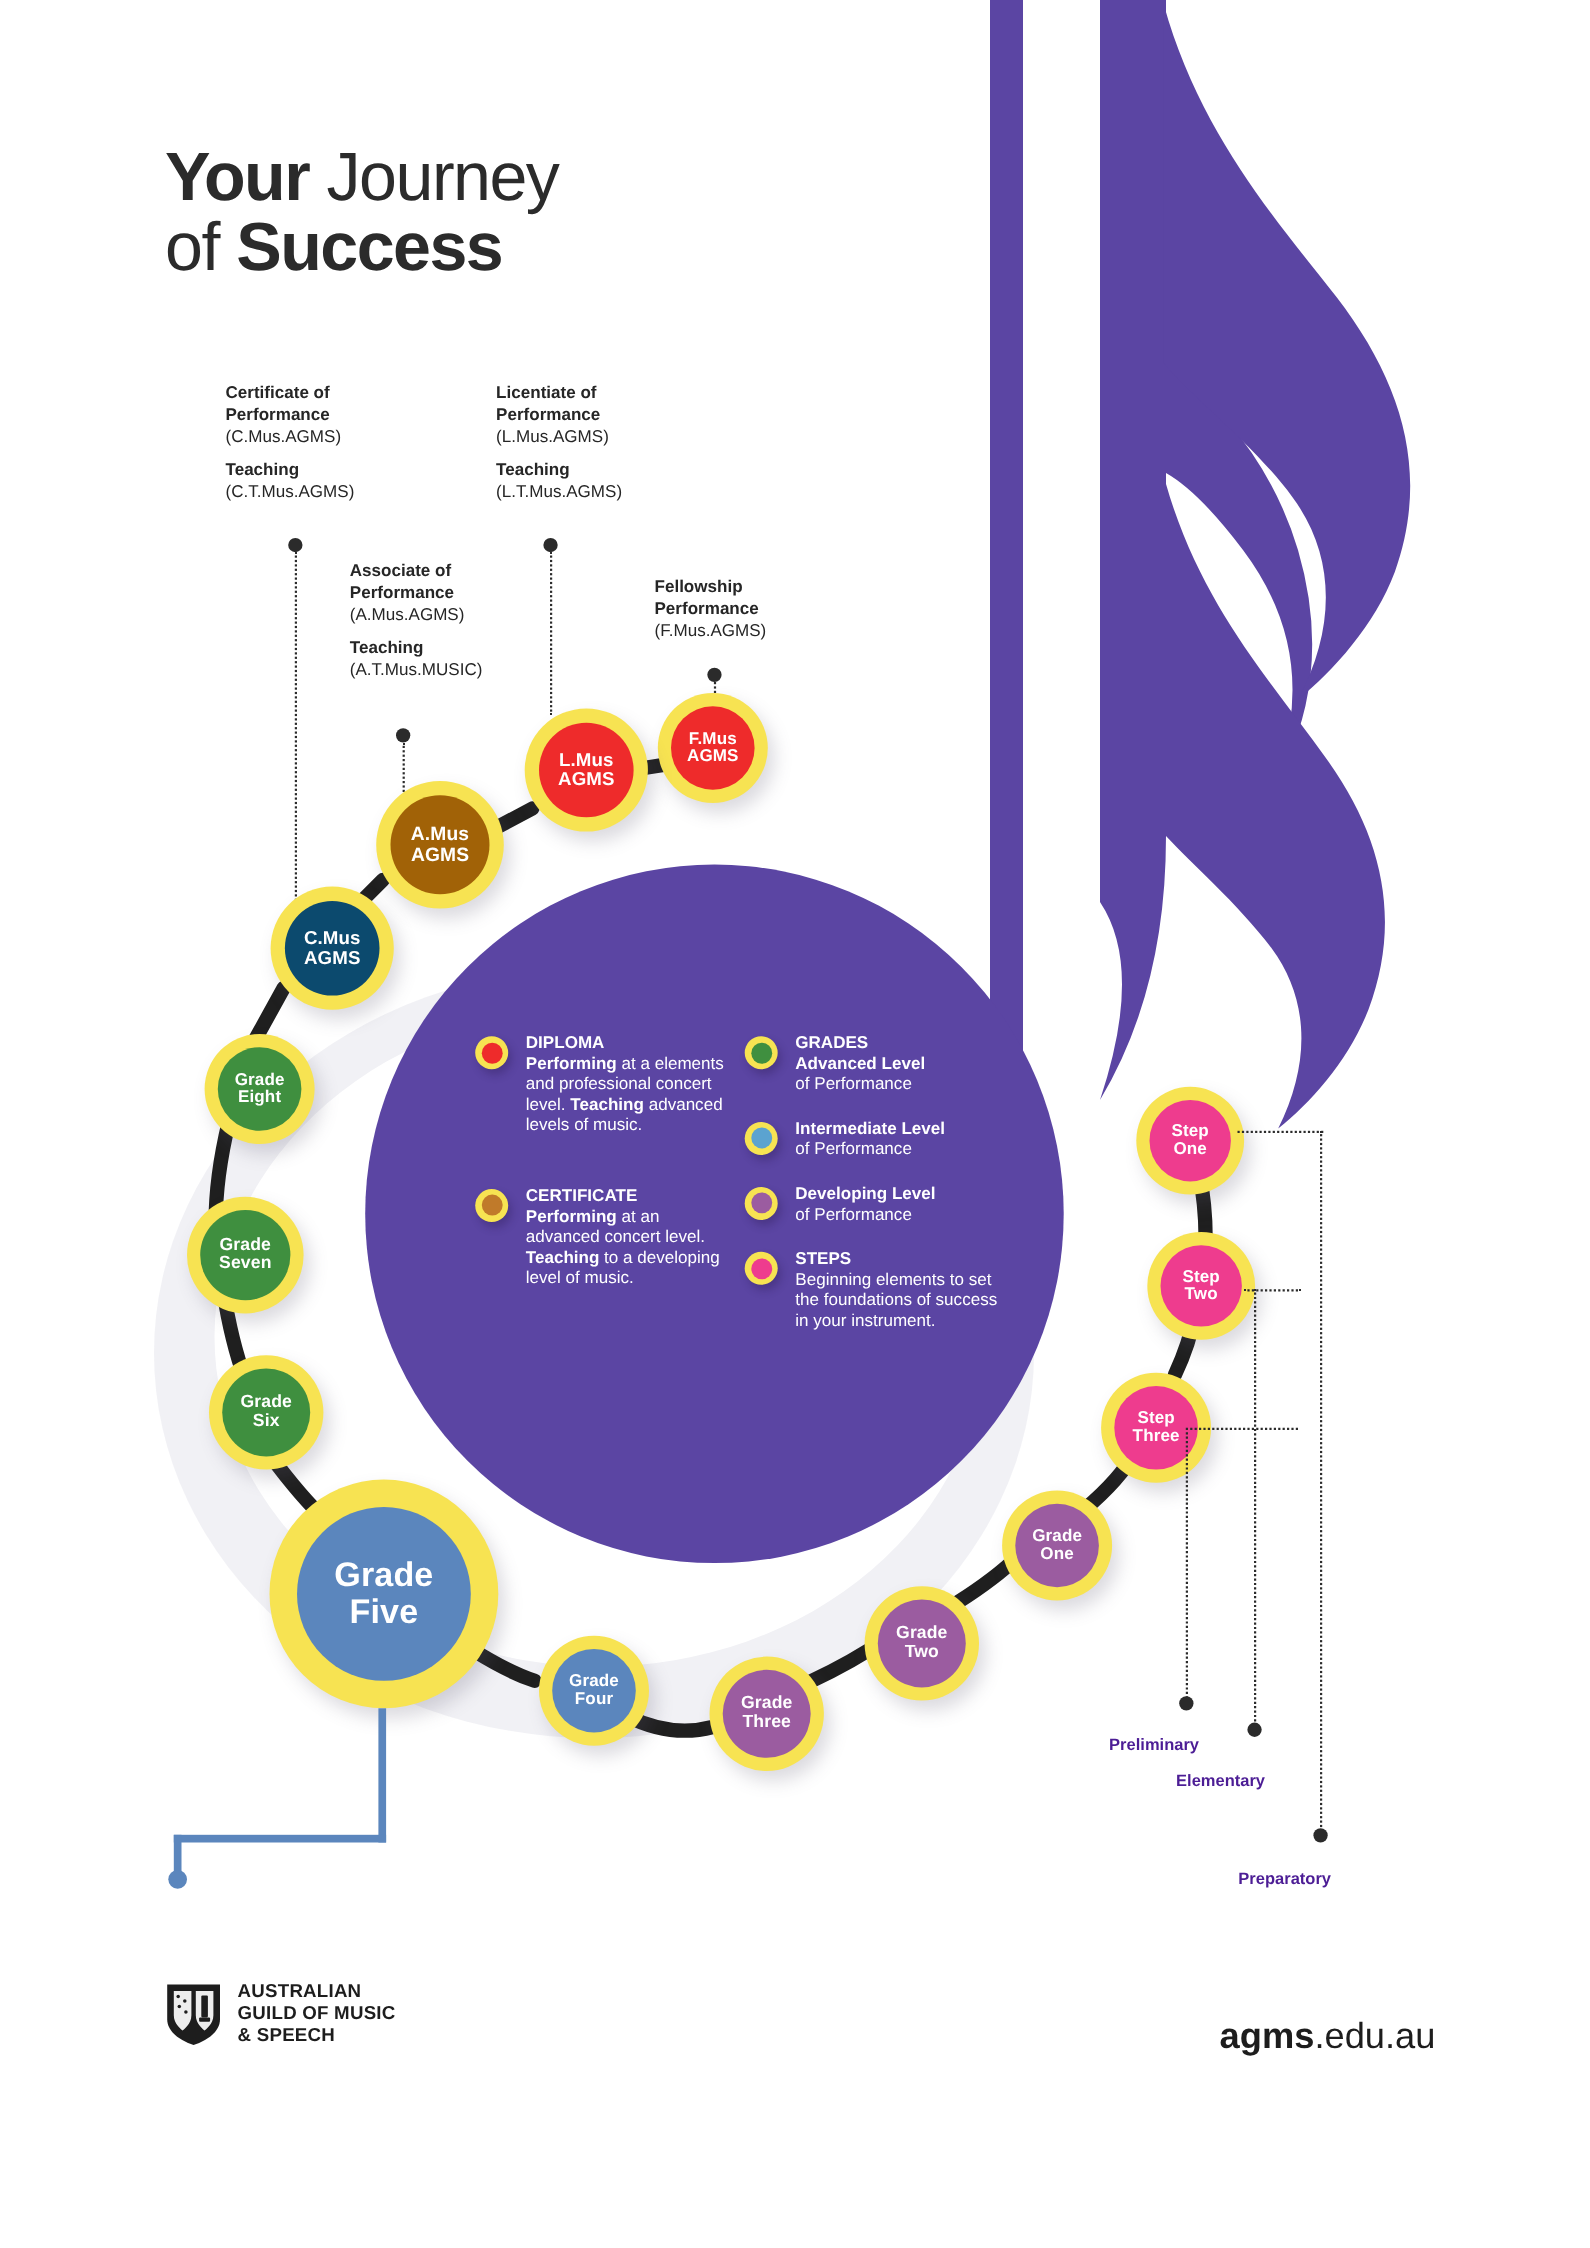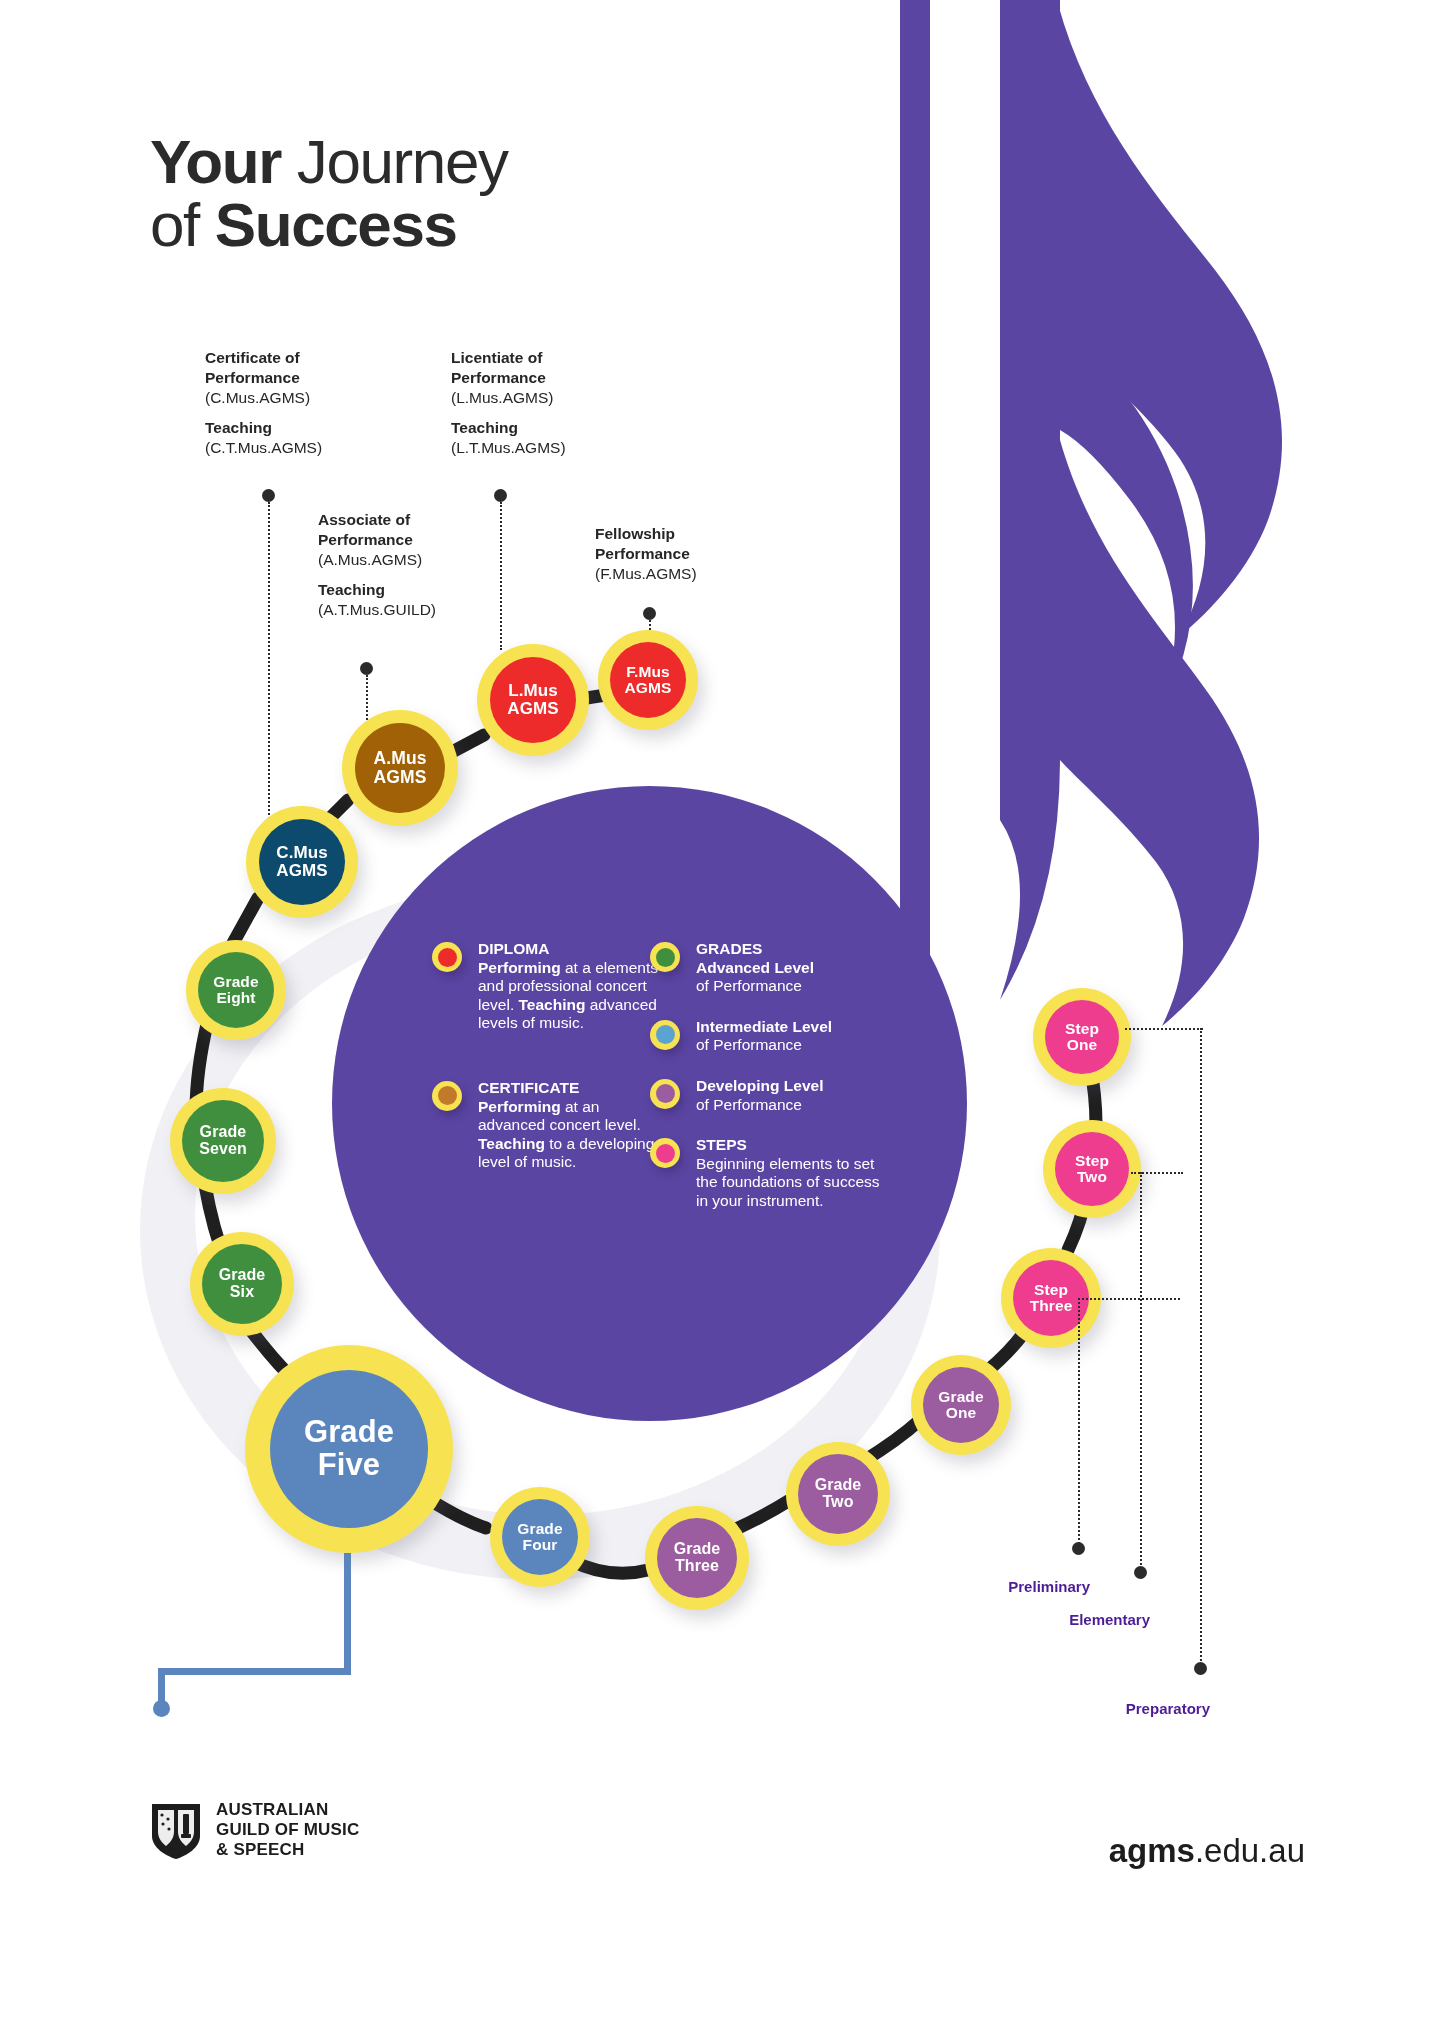--- a/index.html
+++ b/index.html
@@ -220,21 +220,21 @@
     <div class="t">Teaching</div>
     <div class="sub">(L.T.Mus.AGMS)</div>
   </div>
 
   <div class="cred" style="left:318px; top:510px;">
     <div class="t">Associate of</div>
     <div class="t">Performance</div>
     <div class="sub">(A.Mus.AGMS)</div>
     <div class="gap"></div>
     <div class="t">Teaching</div>
-    <div class="sub">(A.T.Mus.GUILD)</div>
+    <div class="sub">(A.T.Mus.MUSIC)</div>
   </div>
 
   <div class="cred" style="left:595px; top:524px;">
     <div class="t">Fellowship</div>
     <div class="t">Performance</div>
     <div class="sub">(F.Mus.AGMS)</div>
   </div>
 
   <div class="leader-dot" style="left:262px; top:489px;"></div>
   <div class="leader" style="left:268px; top:502px; height:328px;"></div>
@@ -297,21 +297,21 @@
       <span class="legend-bullet">
           <i style="background:#c07a2a"></i>
         </span>
       <span class="legend-text">
         <span class="hd">CERTIFICATE</span>
         <span class="bd"><b>Performing</b><span> at an advanced concert level. </span><b>Teaching</b><span> to a developing level of music.</span></span>
       </span>
     </div>
   </div>
 
-  <div class="legend-col" style="left:650px; top:940px; width:240px;">
+  <div class="legend-col" style="left:677px; top:940px; width:240px;">
     <div class="legend-item">
       <span class="legend-bullet">
           <i style="background:#3f8f3f"></i>
         </span>
       <span class="legend-text">
         <span class="hd">GRADES</span>
         <span class="hd">Advanced Level</span>
         <span>of Performance</span>
       </span>
     </div>

